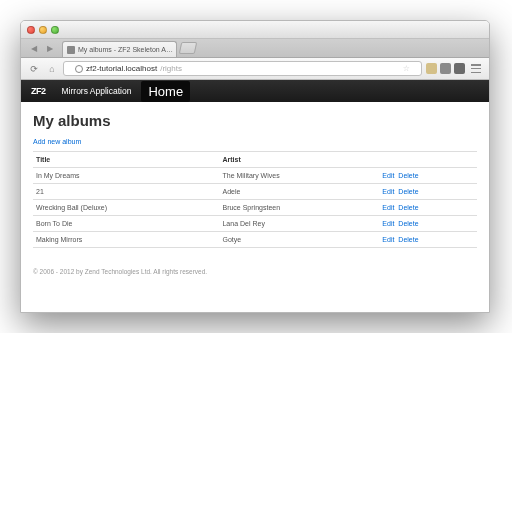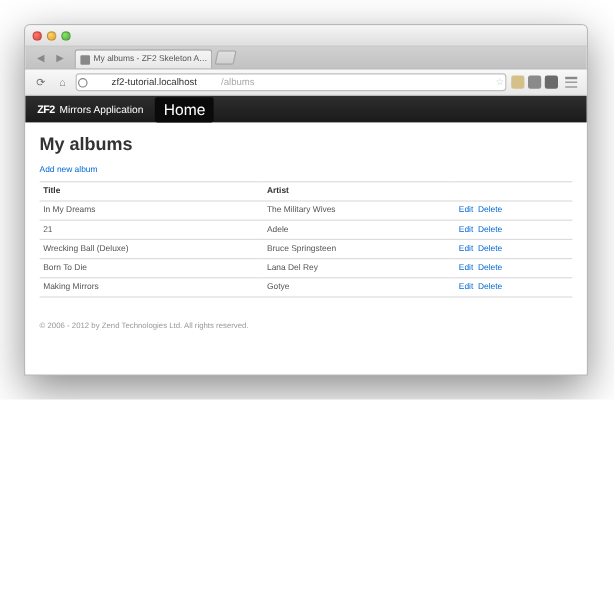--- a/index.html
+++ b/index.html
@@ -70,24 +70,24 @@
     }
     .tool-icon { width: 14px; height: 14px; color: #777; font-size:9px; display:flex;align-items:center;justify-content:center; }
     .url-field {
       flex: 1;
       background: #fff;
       border: 1px solid #c0c0c0;
       border-radius: 3px;
       height: 15px;
       font-size: 8px;
       color: #333;
-      padding: 0 1px;
-      display: flex;
-      align-items: center;
-      gap: 20px;
+      padding: 0 11px;
+      display: flex;
+      align-items: center;
+      gap: 3px;
     }
     .url-field .globe { width: 8px; height: 8px; border-radius: 50%; border: 1px solid #888; flex-shrink:0; }
     .url-field .domain { color: #333; }
     .url-field .path { color: #aaa; }
     .url-star { margin-left:auto; color:#ccc; }
     .ext-icons { display:flex; gap:3px; }
     .ext-icon { width:11px; height:11px; border-radius:2px; }
     .ext1 { background:#d4c088; }
     .ext2 { background:#8a8a8a; }
     .ext3 { background:#6a6a6a; }
@@ -97,21 +97,21 @@
     .viewport { background: #fff; min-height: 232px; }
     
     .navbar {
       background: linear-gradient(#2e2e2e, #1a1a1a);
       height: 22px;
       display: flex;
       align-items: center;
       padding: 0 10px;
       gap: 10px;
     }
-    .brand { color: #fff; font-size: 8.5px; display:flex; align-items:center; gap:4px;}
+    .brand { color: #fff; font-size: 8.5px; display:flex; align-items:center; gap:16px;}
     .brand b { font-weight:bold; font-size:9px; letter-spacing:-0.5px;}
     .nav-link {
       color: #fff;
       background: #0a0a0a;
       font-size: 13px;
       padding: 3px 7px;
       border-radius: 2px;
     }
     
     .content { padding: 10px 12px; }
@@ -152,21 +152,21 @@
     </div>
     <div class="new-tab"></div>
   </div>
 
   <div class="addrbar">
     <div class="tool-icon">⟳</div>
     <div class="tool-icon">⌂</div>
     <div class="url-field">
       <span class="globe"></span>
       <span class="domain">zf2-tutorial.localhost</span>
-        <span class="path">/albums</span>
+        <span class="path">/rights</span>
       <span class="url-star">☆</span>
     </div>
     <div class="ext-icons">
       <div class="ext-icon ext1"></div>
       <div class="ext-icon ext2"></div>
       <div class="ext-icon ext3"></div>
     </div>
     <div class="menu-icon">
         <span></span>
         <span></span>

